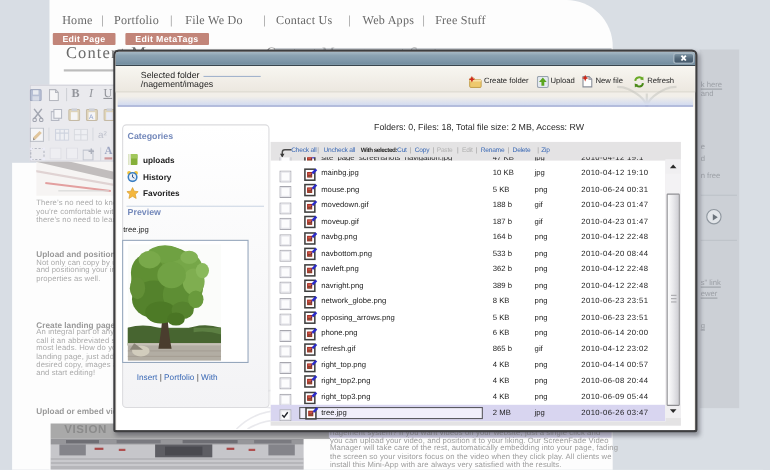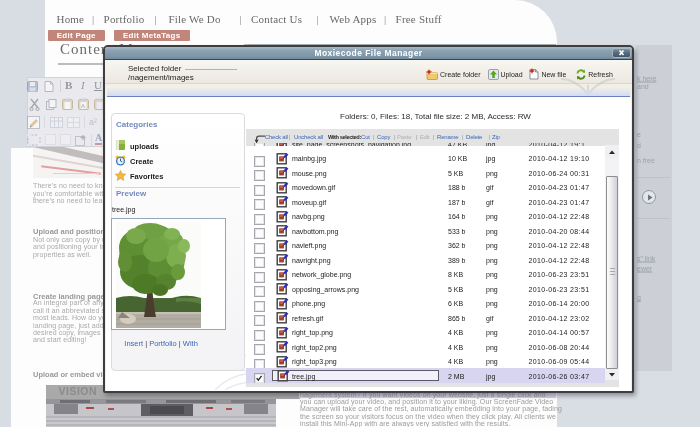--- a/index.html
+++ b/index.html
@@ -204,21 +204,20 @@
 <svg class="abs" style="left:647px;top:194px" width="6" height="7" viewBox="0 0 6 7">
     <path d="M1 0.5 L5.5 3.5 L1 6.5 Z" fill="#6a727a"></path>
   </svg>
 <div class="abs" style="left:637px;top:217.8px;width:33px;height:1px;background:#bec3c9"></div>
 <span class="sbt pink" style="top:258px;text-decoration:underline">s” link</span>
 <span class="sbt pink" style="top:268px;text-decoration:underline">ewer</span>
 <span class="sbt pink" style="top:297px;text-decoration:underline">g</span>
 
 <div id="dlg">
 <div id="titlebar"></div>
-<div id="titletext">Moxiecode File Manager</div>
 <div id="closebtn">
       <svg width="17" height="8" viewBox="0 0 17 8" style="position:absolute;left:0;top:0.3px">
         <path d="M6.5 1.5 L10.5 6 M10.5 1.5 L6.5 6" stroke="#fff" stroke-width="1.7"></path>
       </svg>
     </div>
 <div id="toolbar"></div>
 <span class="t" style="left:23px;top:20.5px;font-size:8px;color:#1d1d1d">Selected folder</span>
 <div class="abs" style="left:80px;top:22.2px;width:52px;height:1px;background:#a3b4cd"></div>
 <span class="t" style="left:23px;top:29.8px;font-size:8px;color:#1d1d1d">/nagement/images</span>
 
@@ -277,21 +276,21 @@
       <circle cx="8.6" cy="2.2" r="1.8" fill="#f0c23c"></circle>
       <circle cx="5.5" cy="6" r="4.6" fill="#3a7ec2"></circle>
       <circle cx="5.5" cy="6" r="3.2" fill="#e8f0fa"></circle>
       <path d="M5.5 3.6 L5.5 6 L7.2 7" stroke="#2a4a7a" stroke-width="0.9" fill="none"></path>
     </svg>
 <svg class="abs" style="left:9.5px;top:122.5px" width="11" height="11" viewBox="0 0 11 11">
       <path d="M5.5 0.5 L7 3.8 L10.7 4.2 L8 6.7 L8.8 10.4 L5.5 8.5 L2.2 10.4 L3 6.7 L0.3 4.2 L4 3.8 Z" fill="#f4b73e" stroke="#d89a28" stroke-width="0.6"></path>
     </svg>
 
 <span class="cat" style="top:99.3px">uploads</span>
-<span class="cat" style="top:114.3px">Create</span>
+<span class="cat" style="top:114.3px">History</span>
 <span class="cat" style="top:129px">Favorites</span>
 <div class="abs" style="left:10px;top:140px;width:125px;height:1px;background:#ccd6e4"></div>
 <span class="blueh" style="top:146px">Preview</span>
 <span class="t" style="left:7px;top:162px;font-size:7px;color:#1b1b1b">tree.jpg</span>
 <div id="pvbox">
 <svg style="position:absolute;left:4px;top:3.2px" width="85" height="106" viewBox="0 0 85 106">
 <rect x="0" y="0" width="85" height="106" fill="#fbfcfa"></rect>
 <rect x="0" y="76" width="85" height="16" fill="#4e6d36"></rect>
 <path d="M0 76 Q14 72 28 76 Q45 80 60 75 Q72 72 85 76 L85 92 L0 92 Z" fill="#476530"></path>
 <path d="M60 76 L85 76 L85 82 Q72 78 60 80 Z" fill="#5c7f42"></path>

